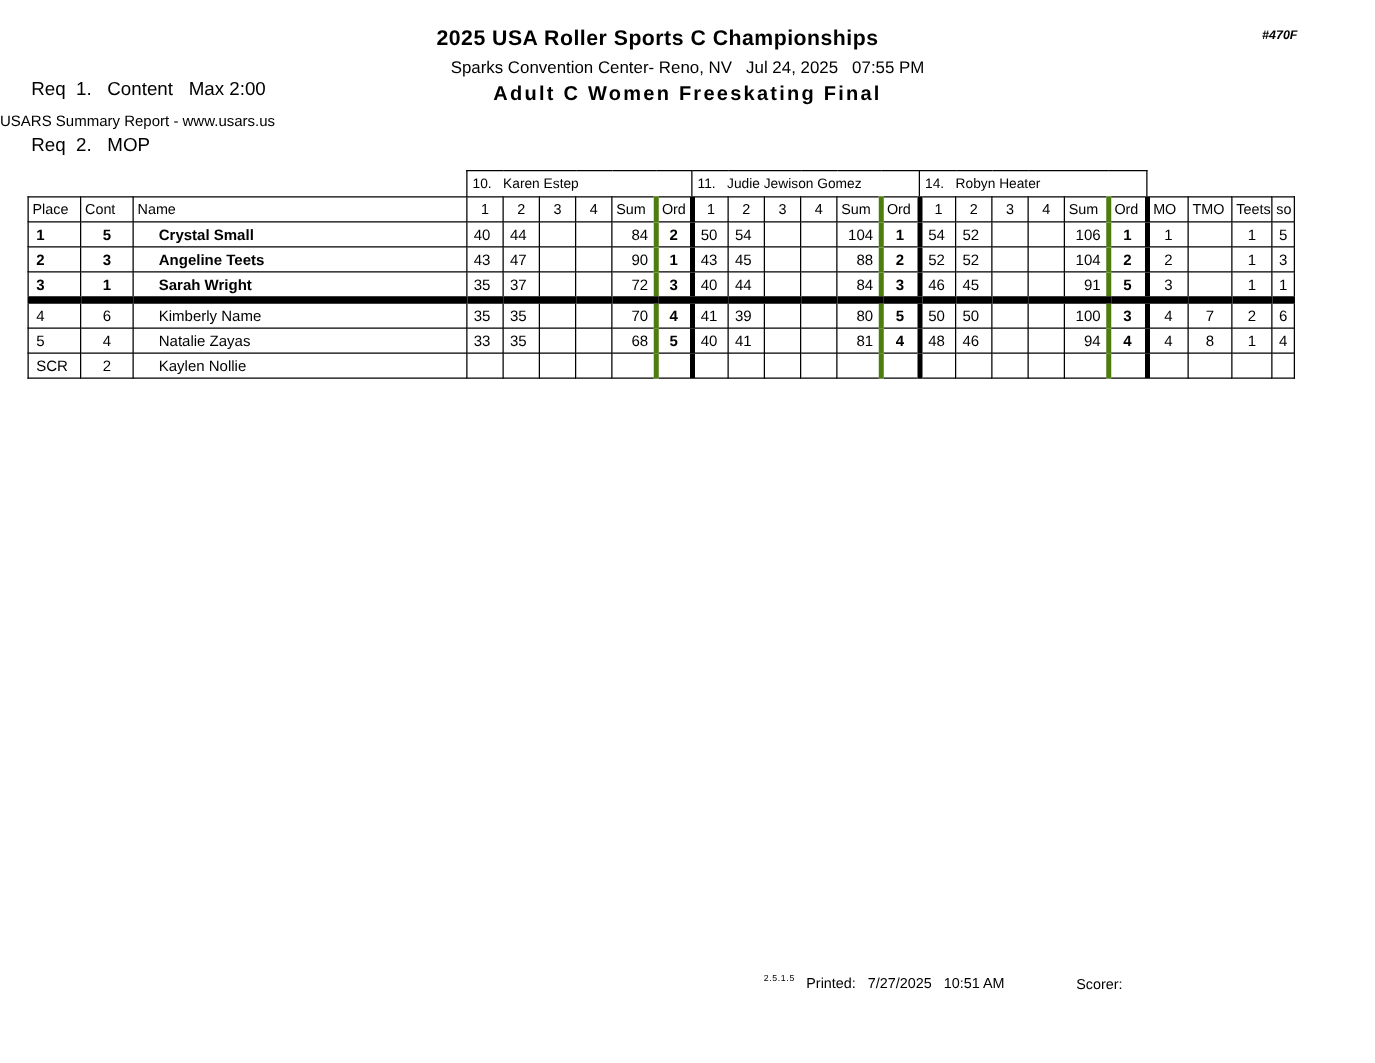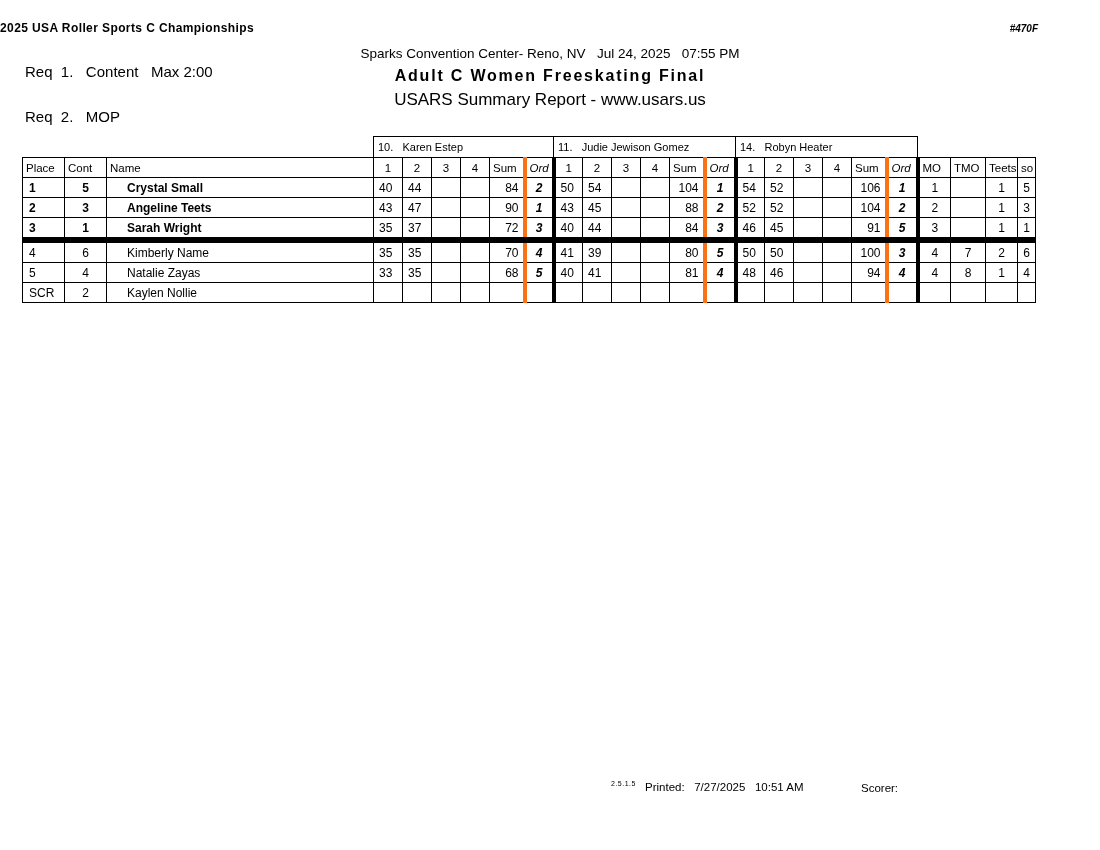--- a/index.html
+++ b/index.html
@@ -3,35 +3,35 @@
 <meta charset="utf-8">
 <style>
   html,body{margin:0;padding:0;background:#fff;}
   .page{
     position:relative;width:1100px;height:850px;background:#ffffff;
     font-family:"Liberation Sans","DejaVu Sans",sans-serif;color:#000;overflow:hidden;
   }
   .pre{white-space:pre;}
   
   .req{position:absolute;left:25px;top:34px;font-size:15px;line-height:15px;}
-  .title{position:absolute;left:0;top:21px;width:1052px;font-size:12px;font-weight:bold;letter-spacing:.4px;}
+  .title{position:absolute;left:0;top:21px;width:1052px;text-align:center;font-size:17px;font-weight:bold;letter-spacing:.4px;}
   .docnum{position:absolute;right:62px;top:23px;font-size:10px;font-weight:bold;font-style:italic;}
   .venue{position:absolute;left:0;top:46px;width:1100px;text-align:center;font-size:13.5px;}
   .event{position:absolute;left:0;top:67px;width:1100px;text-align:center;font-size:16px;font-weight:bold;letter-spacing:1.8px;}
-  .report{position:absolute;left:0;top:90px;width:1100px;text-align:center;font-size:17px;}
+  .report{position:absolute;left:0;top:90px;width:1100px;font-size:12px;}
   
   .twrap{position:absolute;left:22px;top:136px;border-radius:32px;}
   table{border-collapse:collapse;table-layout:fixed;}
   td{border:1px solid #000;overflow:hidden;white-space:nowrap;font-size:12px;padding:0;}
   tr.jrow td{height:20px;font-size:11px;}
   tr.hrow td{height:19px;font-size:11.5px;}
   tr.drow td{height:19px;}
   td.blank{border:none;}
   td.jname{padding-left:4px;text-align:left;}
-  .ord{border-left:4px solid #f97316;border-right:4px solid #000;font-style:italic;}
+  .ord{border-left:4px solid #4d7c0f;border-right:4px solid #000;}
   .b{font-weight:bold;}
   .al{text-align:left;}
   .ac{text-align:center;}
   .ar{text-align:right;}
   .pl3{padding-left:3px;}
   .pl5{padding-left:5px;}
   .pl6{padding-left:6px;}
   .pl9{padding-left:20px;}
   .pr4{padding-right:4px;}
   tr.cut td{border-bottom:6px solid #000;}

